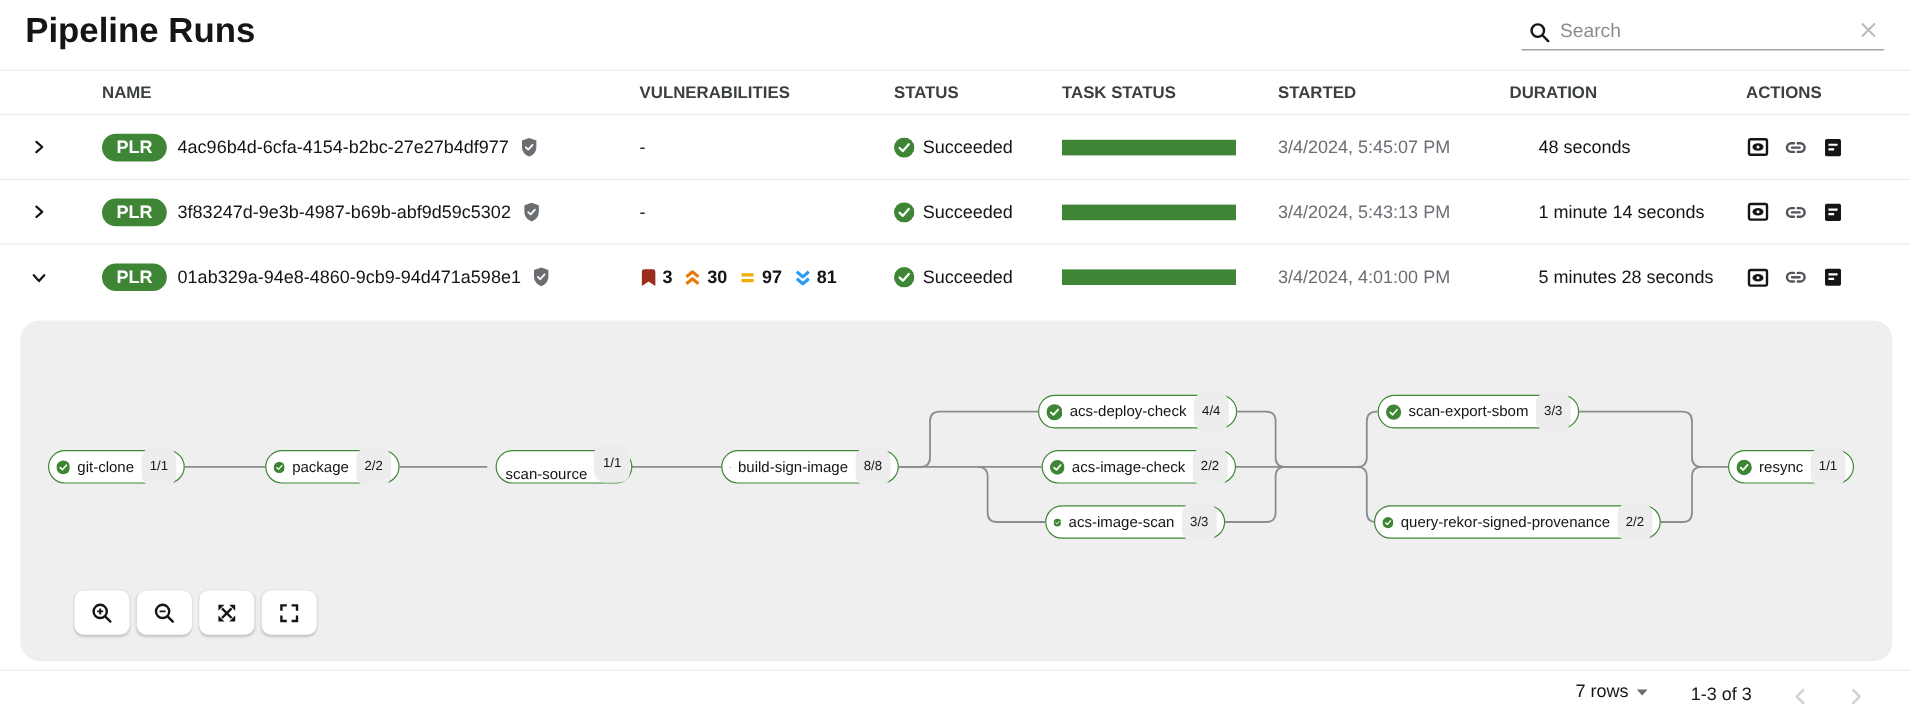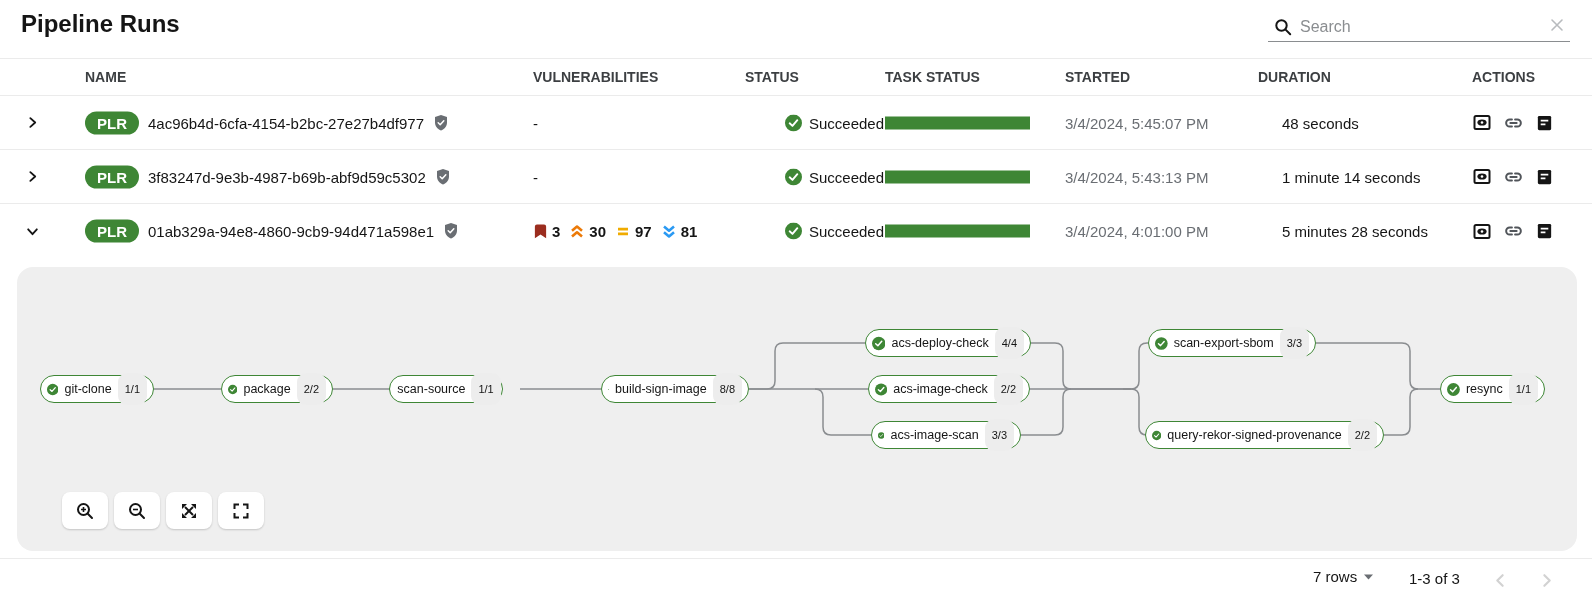--- a/index.html
+++ b/index.html
@@ -1,39 +1,39 @@
 <!DOCTYPE html>
 <html><head>
 <meta charset="utf-8">
 <style>
   * { margin:0; padding:0; box-sizing:border-box; }
   html,body { width:1592px; height:604px; background:#fff; font-family:"Liberation Sans",sans-serif; color:#151515; overflow:hidden; }
   body { position:relative; }
 
-  .page-title { position:absolute; left:21px; top:10px; font-size:24px; font-weight:700; color:#151515; }
+  .page-title { position:absolute; left:21px; top:10px; font-size:29px; font-weight:700; color:#151515; }
 
   
   .search-box { position:absolute; left:1268px; top:12px; width:302px; height:30px; display:flex; align-items:center; border-bottom:1px solid #8a8d90; }
   .search-box svg.mag { flex:0 0 auto; margin:0 8px 0 6px; }
   .search-box input { flex:1 1 auto; border:none; outline:none; font-size:16px; color:#151515; background:transparent; font-family:"Liberation Sans",sans-serif; }
   .search-box input::placeholder { color:#8a8d90; }
   .search-clear { flex:0 0 auto; background:none; border:none; cursor:pointer; padding:0 4px; line-height:1; }
 
   
   .thead { position:absolute; left:0; top:58px; width:1592px; height:38px; border-top:1px solid #ebebeb; border-bottom:1px solid #ebebeb; font-size:14px; font-weight:700; color:#3c3f42;text-align:right; }
   .thead span, .col { position:absolute; top:50%; transform:translateY(-50%); white-space:nowrap; }
-  .c-name{left:85px;} .c-vuln{left:533px;} .c-status{left:745px;} .c-task{left:885px;} .c-started{left:1065px;} .c-duration{left:1258px;} .c-actions{left:1455px;margin-left:17px;}
+  .c-name{left:85px;} .c-vuln{left:533px;} .c-status{left:745px;} .c-task{left:885px;} .c-started{left:1065px;} .c-duration{left:1258px;} .c-actions{left:1455px;}
 
   .trow { position:absolute; left:0; width:1592px; height:54px; border-bottom:1px solid #ebebeb; }
   .r0{top:96px;} .r1{top:150px;} .r2{top:204px; border-bottom:none;}
   .expander { position:absolute; left:20px; top:50%; transform:translateY(-50%); width:24px; height:24px; background:none; border:none; cursor:pointer; display:flex; align-items:center; justify-content:center; }
   .name-cell { display:flex; align-items:center; gap:9px; }
   .plr-badge { background:#3E8635; color:#fff; font-weight:700; font-size:15px; padding:3px 12px; border-radius:14px; }
   .run-name { font-size:15px; color:#151515; }
-  .status-cell { display:flex; align-items:center; gap:7px; font-size:15px;margin-left:40px; }
+  .status-cell { display:flex; align-items:center; gap:7px; font-size:15px; }
   .task-bar { width:145px; height:13px; background:#3E8635; }
   .started-cell { font-size:15px; color:#6a6e73; }
   .duration-cell { font-size:15px; color:#151515;margin-left:24px; }
   .actions-cell { display:flex; align-items:center; gap:11px; }
   .icon-btn { background:none; border:none; cursor:pointer; padding:0; display:flex; align-items:center; }
   .vuln-cell { display:flex; align-items:center; gap:9px; font-size:15px; font-weight:700; }
   .vuln-item { display:flex; align-items:center; gap:4px; }
   .dash { font-size:15px; font-weight:400; }
 
   
@@ -278,21 +278,21 @@
     <span class="gcount">1/1</span>
   </div>
   <div class="gnode" style="left:204px;top:108px;width:112px;">
     <svg width="15" height="15" viewBox="0 0 16 16">
         <circle cx="8" cy="8" r="8" fill="#3E8635"></circle>
         <path d="M4.4 8.3 L7 10.7 L11.6 5.4" stroke="#fff" stroke-width="1.8" fill="none" stroke-linecap="round" stroke-linejoin="round"></path>
       </svg>
     <span class="glabel">package</span>
     <span class="gcount">2/2</span>
   </div>
-  <div class="gnode" style="left:372px;top:108px;width:114px;">
+  <div class="gnode" style="left:396px;top:108px;width:114px;align-items:flex-end;">
     <svg width="15" height="15" viewBox="0 0 16 16">
         <circle cx="8" cy="8" r="8" fill="#3E8635"></circle>
         <path d="M4.4 8.3 L7 10.7 L11.6 5.4" stroke="#fff" stroke-width="1.8" fill="none" stroke-linecap="round" stroke-linejoin="round"></path>
       </svg>
     <span class="glabel">scan-source</span>
     <span class="gcount">1/1</span>
   </div>
   <div class="gnode" style="left:584px;top:108px;width:148px;">
     <svg width="15" height="15" viewBox="0 0 16 16">
         <circle cx="8" cy="8" r="8" fill="#3E8635"></circle>

